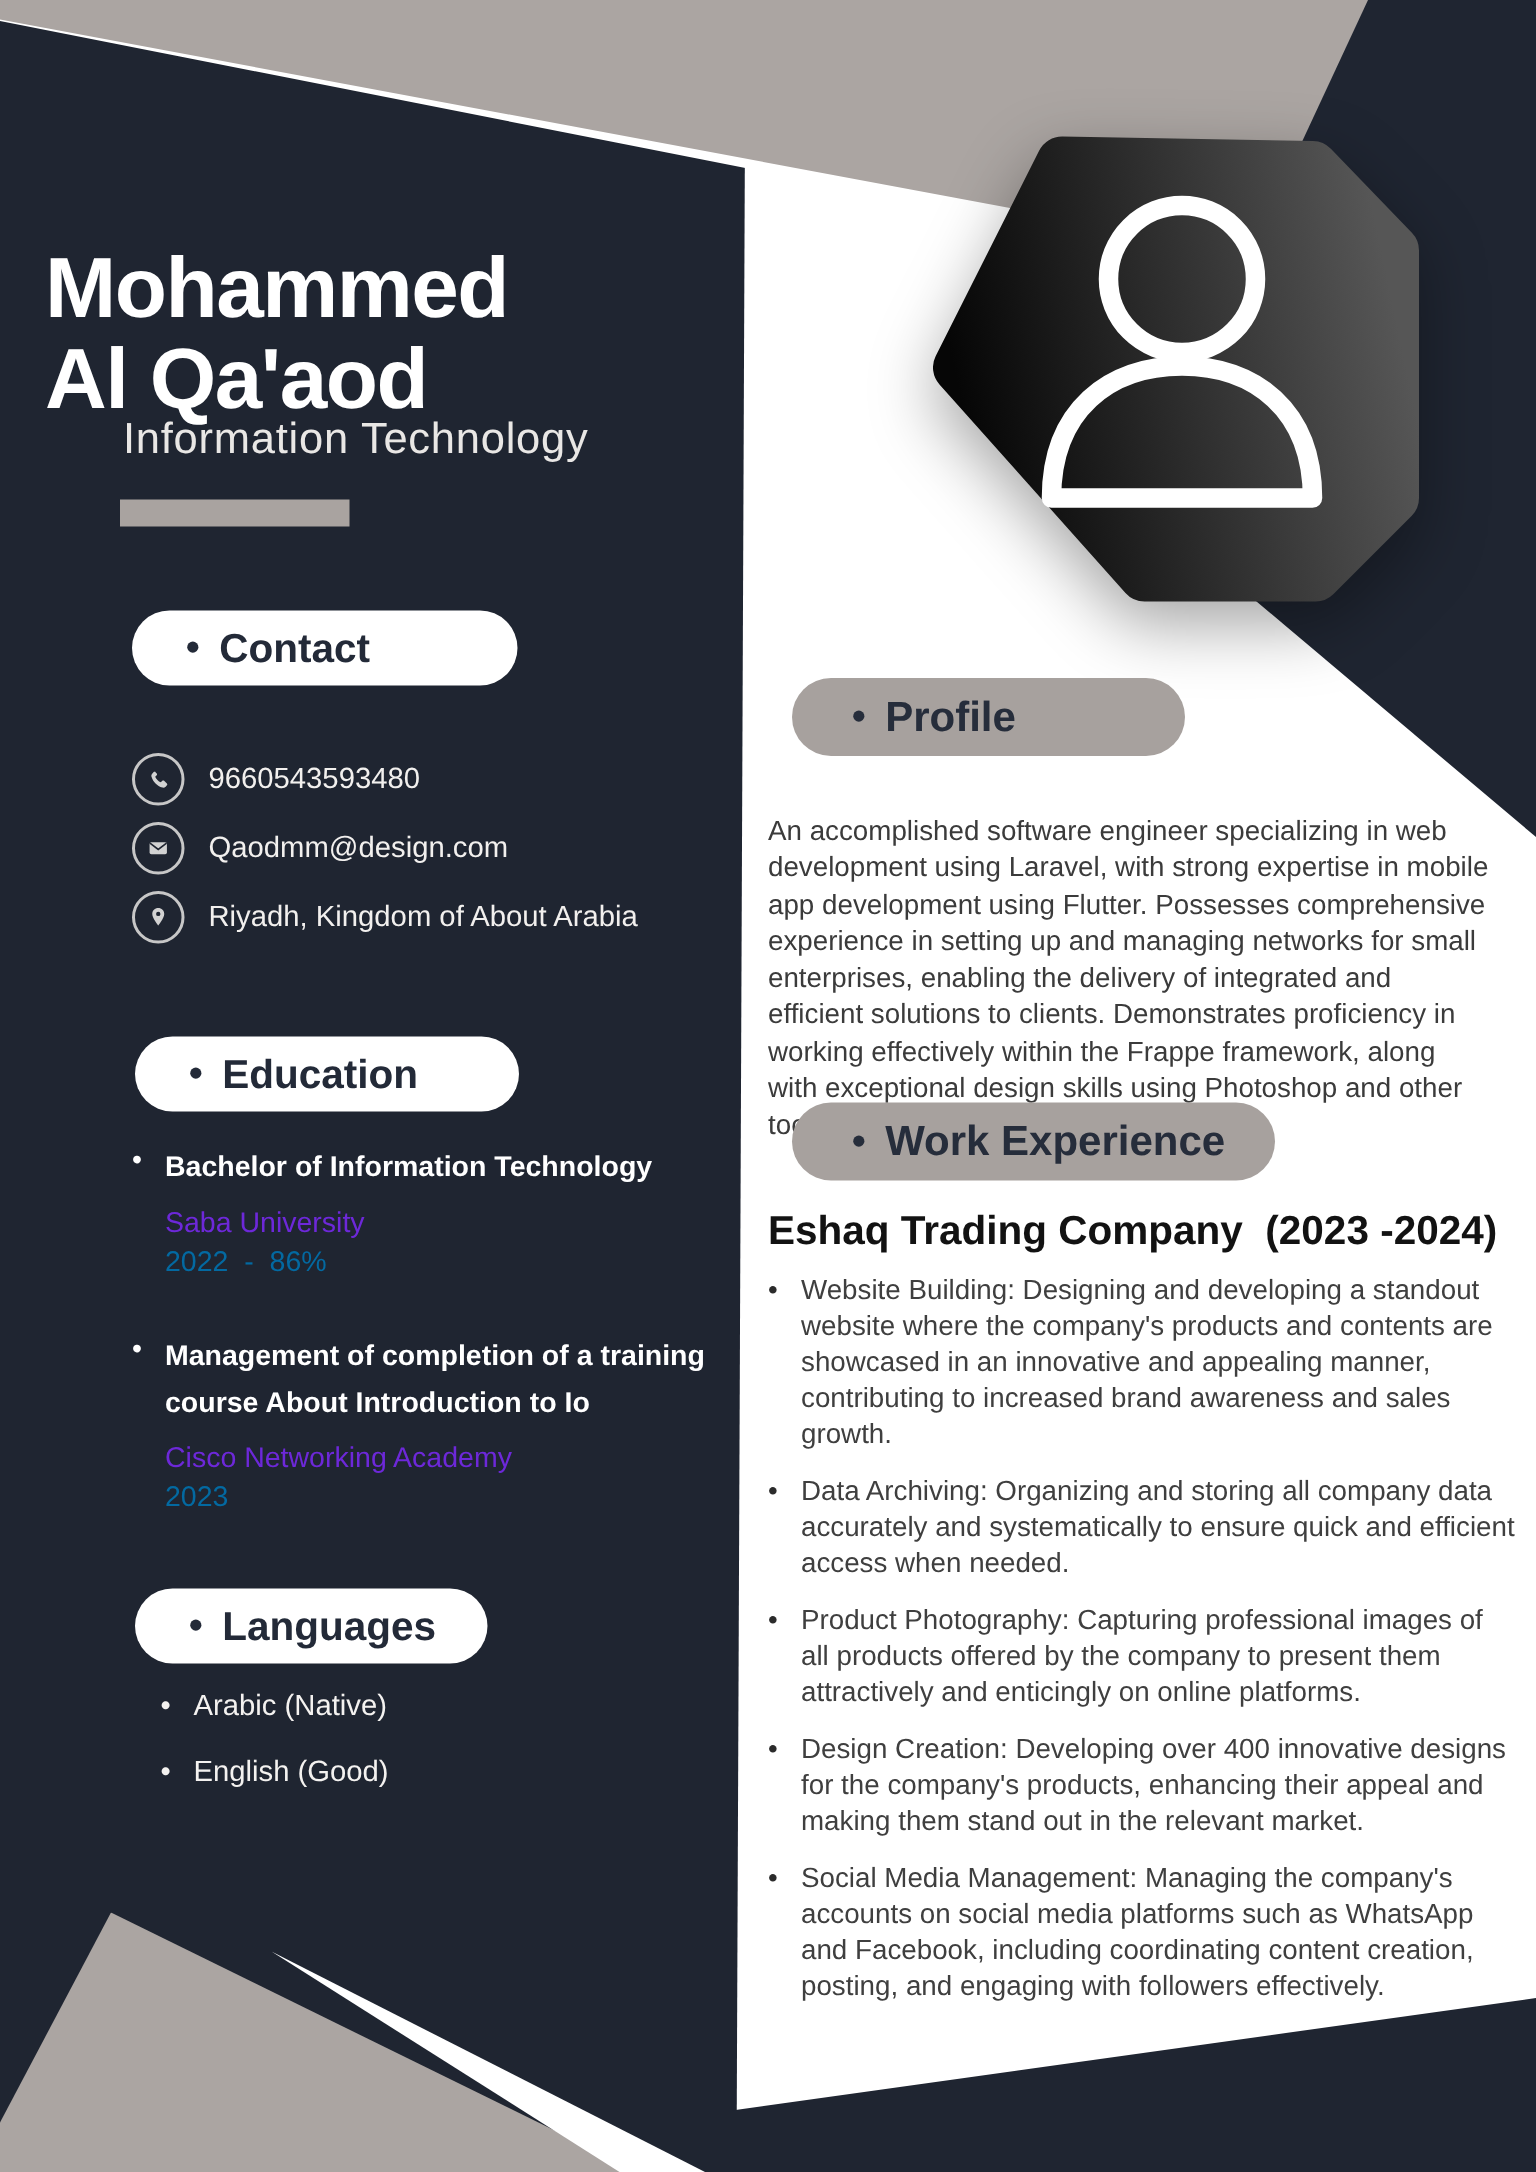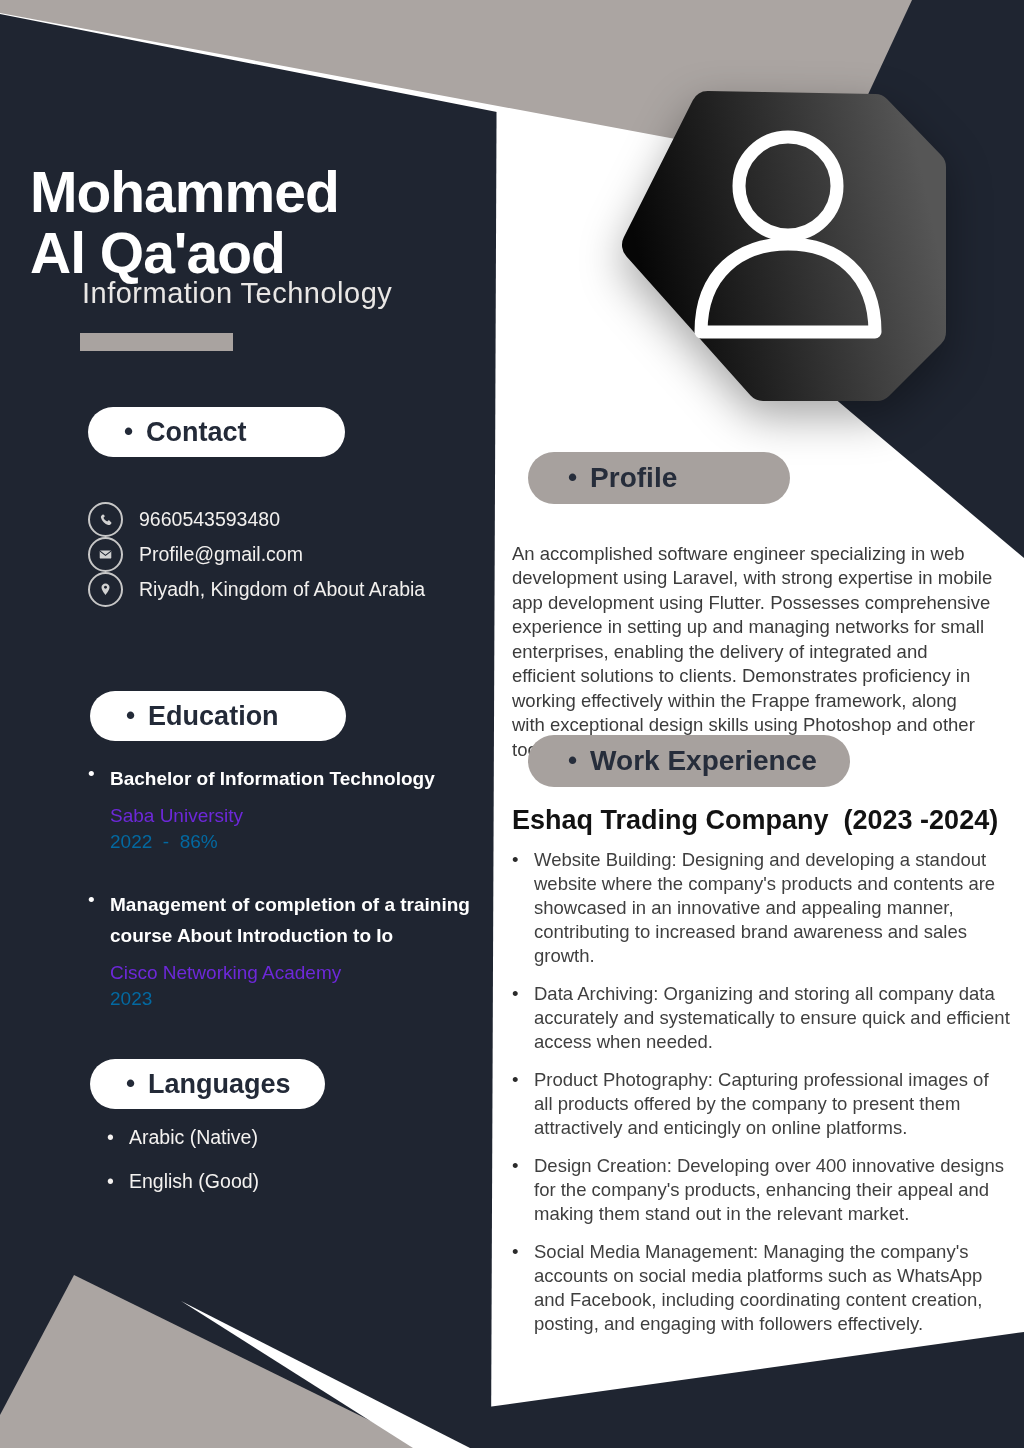--- a/index.html
+++ b/index.html
@@ -29,21 +29,21 @@
   .pill{position:absolute;display:flex;align-items:center;border-radius:40px;
         font-weight:700;color:#232a38;}
   .pill .dot{font-size:26px;margin-right:13px;transform:translateY(-1px);}
   .pill-left{background:#ffffff;height:50px;font-size:27px;padding-left:36px;box-sizing:border-box;}
   .pill-right{background:#a7a19e;height:52px;font-size:28px;padding-left:40px;box-sizing:border-box;color:#262d3b;}
   .pill-contact{left:88px;top:407px;width:257px;}
   .pill-education{left:90px;top:691px;width:256px;}
   .pill-languages{left:90px;top:1059px;width:235px;}
   .pill-profile{left:528px;top:452px;width:262px;}
   .pill-work{left:528px;top:735px;width:322px;}
-  .contact-list{position:absolute;left:88px;top:502px;display:flex;flex-direction:column;
+  .contact-list{position:absolute;left:88px;top:502px;display:flex;flex-direction:column;gap:11px;
                 list-style:none;margin:0;padding:0;}
   .contact-row{display:flex;align-items:center;gap:16px;color:#f2f0ee;font-size:19.5px;}
   .icon-circle{width:31px;height:31px;border:2px solid #c7c7c7;border-radius:50%;
                display:flex;align-items:center;justify-content:center;flex:0 0 auto;}
   .edu-block{position:absolute;left:88px;top:763px;width:392px;color:#ffffff;}
   .edu-item{position:relative;padding-left:22px;margin-bottom:34px;}
   .edu-item .b{position:absolute;left:0;top:0;font-size:19px;}
   .edu-degree{font-weight:700;font-size:19px;line-height:31px;}
   .edu-school{font-size:19px;color:#6d28d9;margin-top:9px;line-height:26px;}
   .edu-detail{font-size:19px;color:#0369a1;white-space:pre-wrap;line-height:26px;}
@@ -109,21 +109,21 @@
       </span>
       <span>9660543593480</span>
     </li>
     <li class="contact-row">
       <span class="icon-circle">
         <svg width="17" height="17" viewBox="0 0 20 20">
           <rect x="3.2" y="5.2" width="13.6" height="9.6" rx="1.4" fill="#d2d2d2"></rect>
           <path d="M3.5 6 10 11l6.5-5" fill="none" stroke="#1f2531" stroke-width="1.3"></path>
         </svg>
       </span>
-      <span>Profile@gmail.com</span>
+      <span>Qaodmm@design.com</span>
     </li>
     <li class="contact-row">
       <span class="icon-circle">
         <svg width="17" height="17" viewBox="0 0 20 20">
           <path fill="#d2d2d2" d="M10 2.8c-2.6 0-4.7 2-4.7 4.6 0 3.4 4.7 9 4.7 9s4.7-5.6 4.7-9c0-2.6-2.1-4.6-4.7-4.6z"></path>
           <circle cx="10" cy="7.4" r="1.7" fill="#1f2531"></circle>
         </svg>
       </span>
       <span>Riyadh, Kingdom of About Arabia</span>
     </li>

